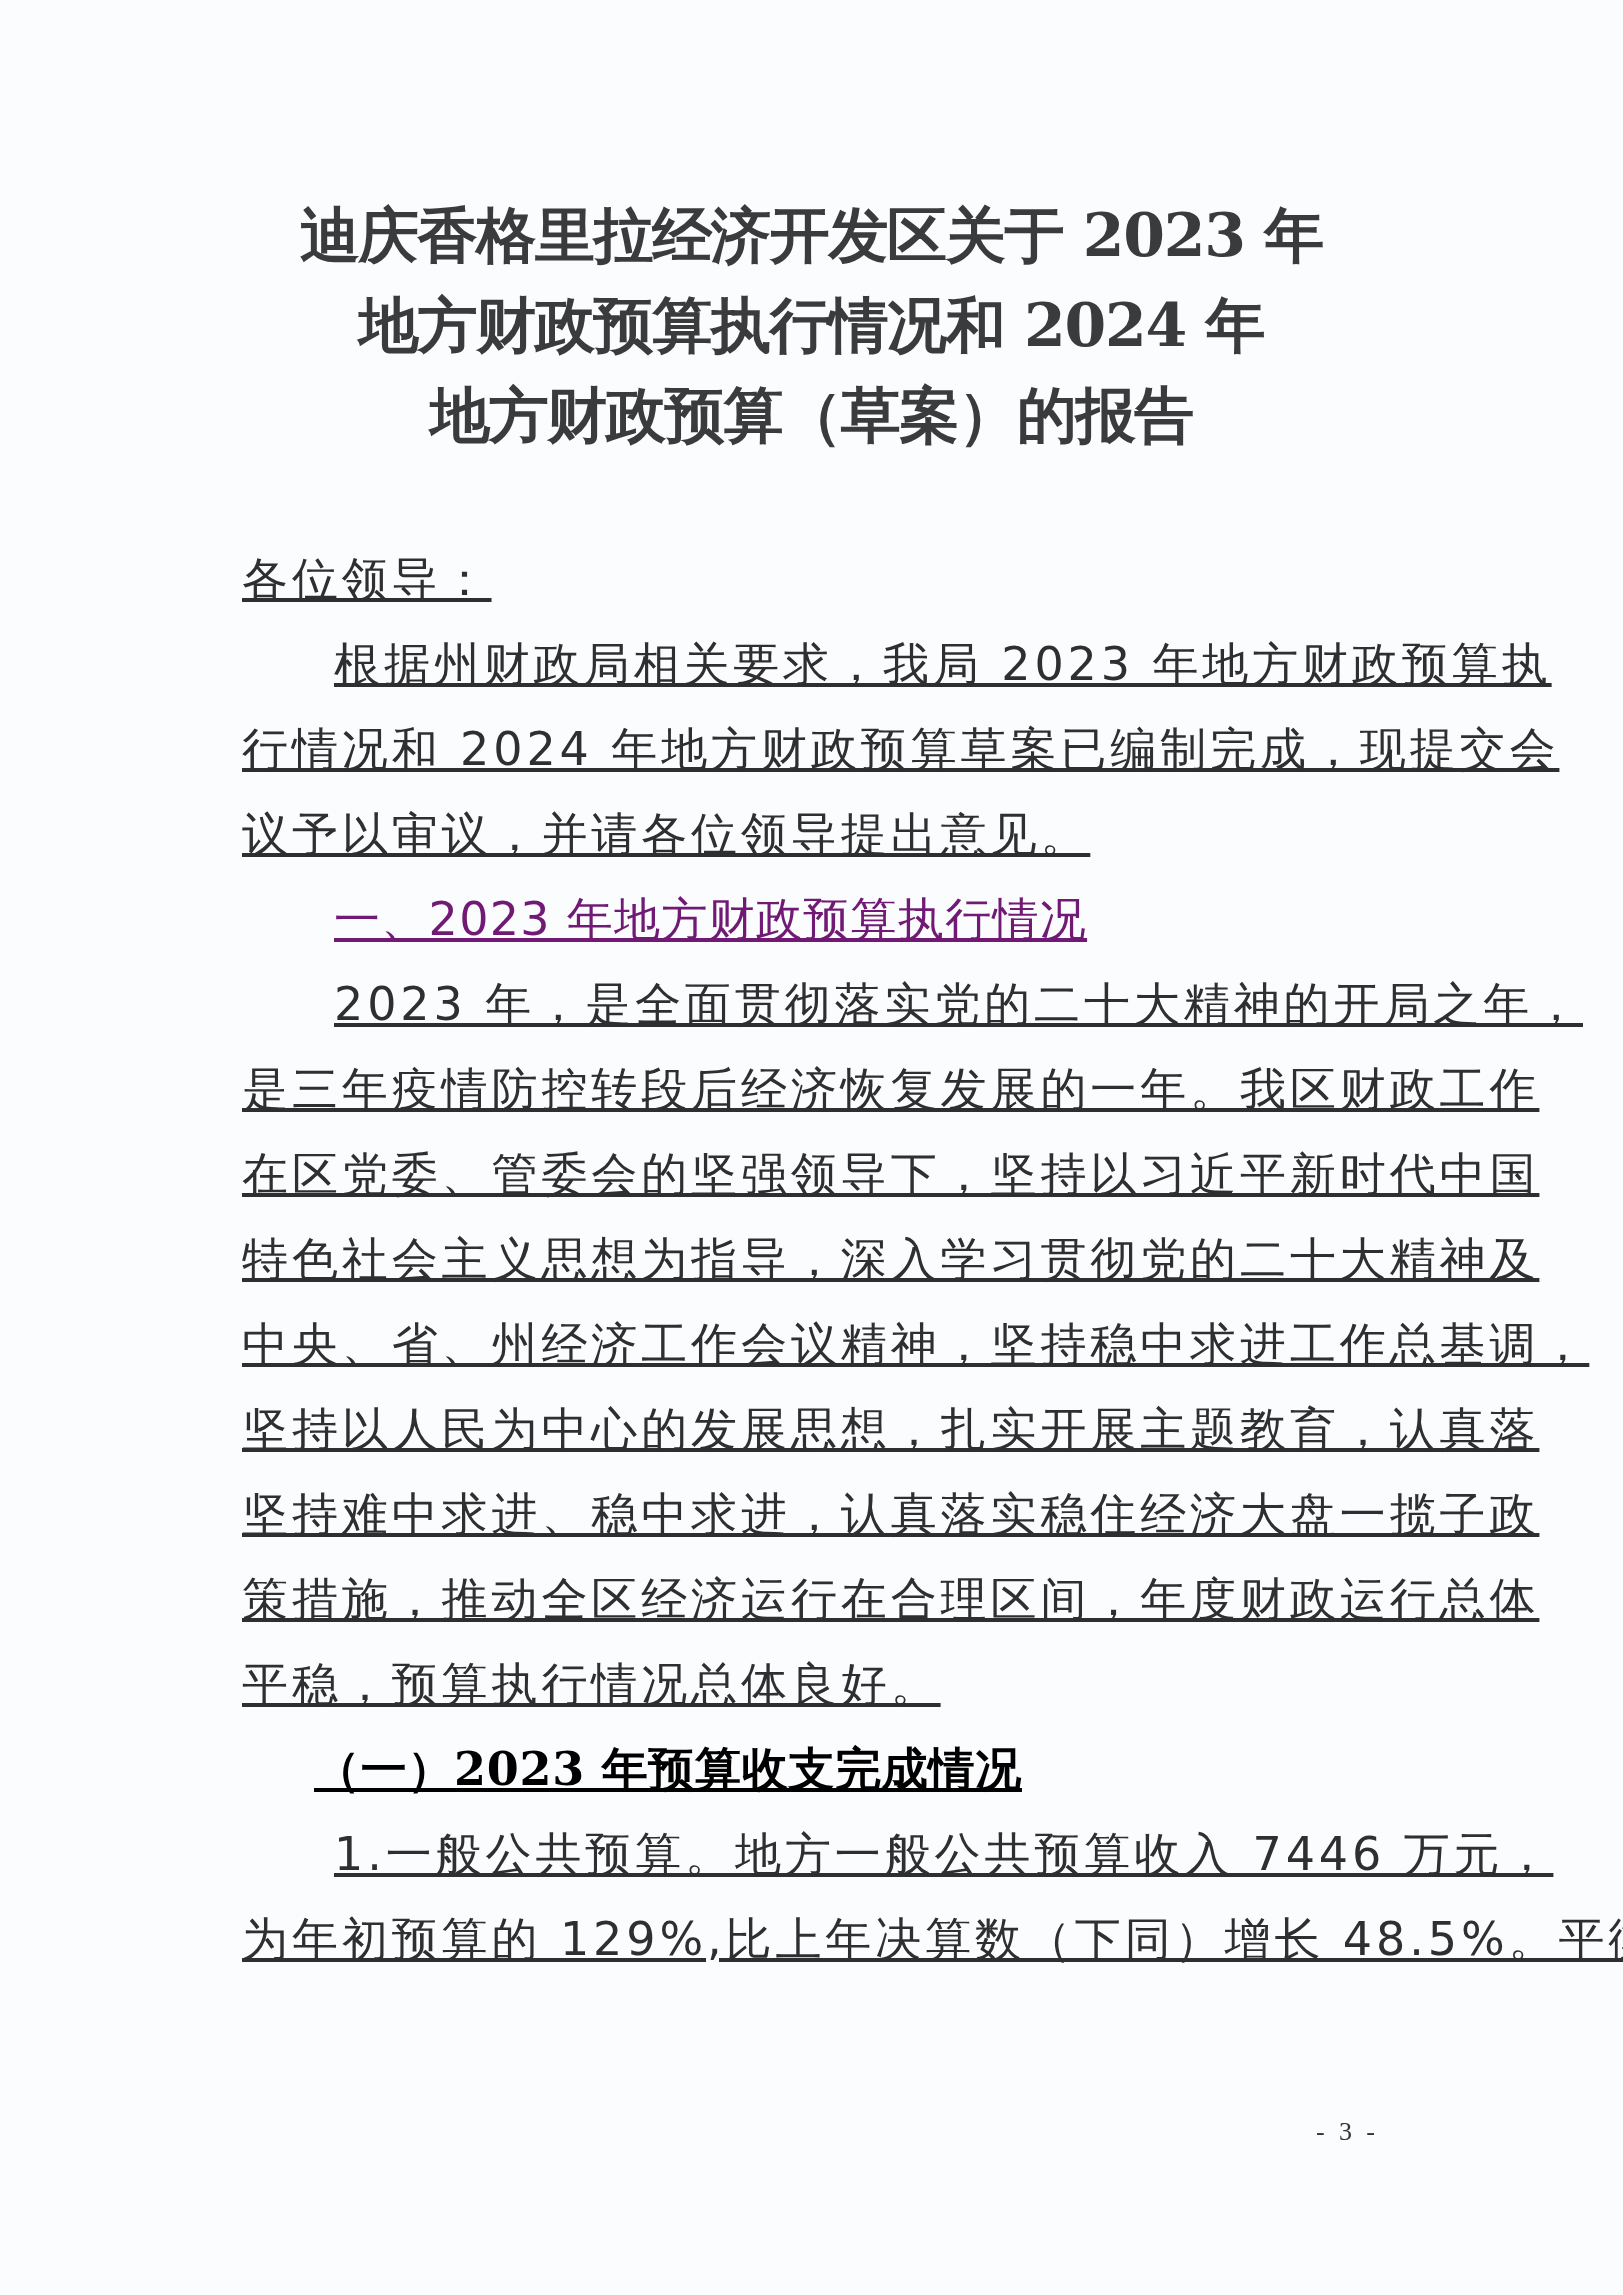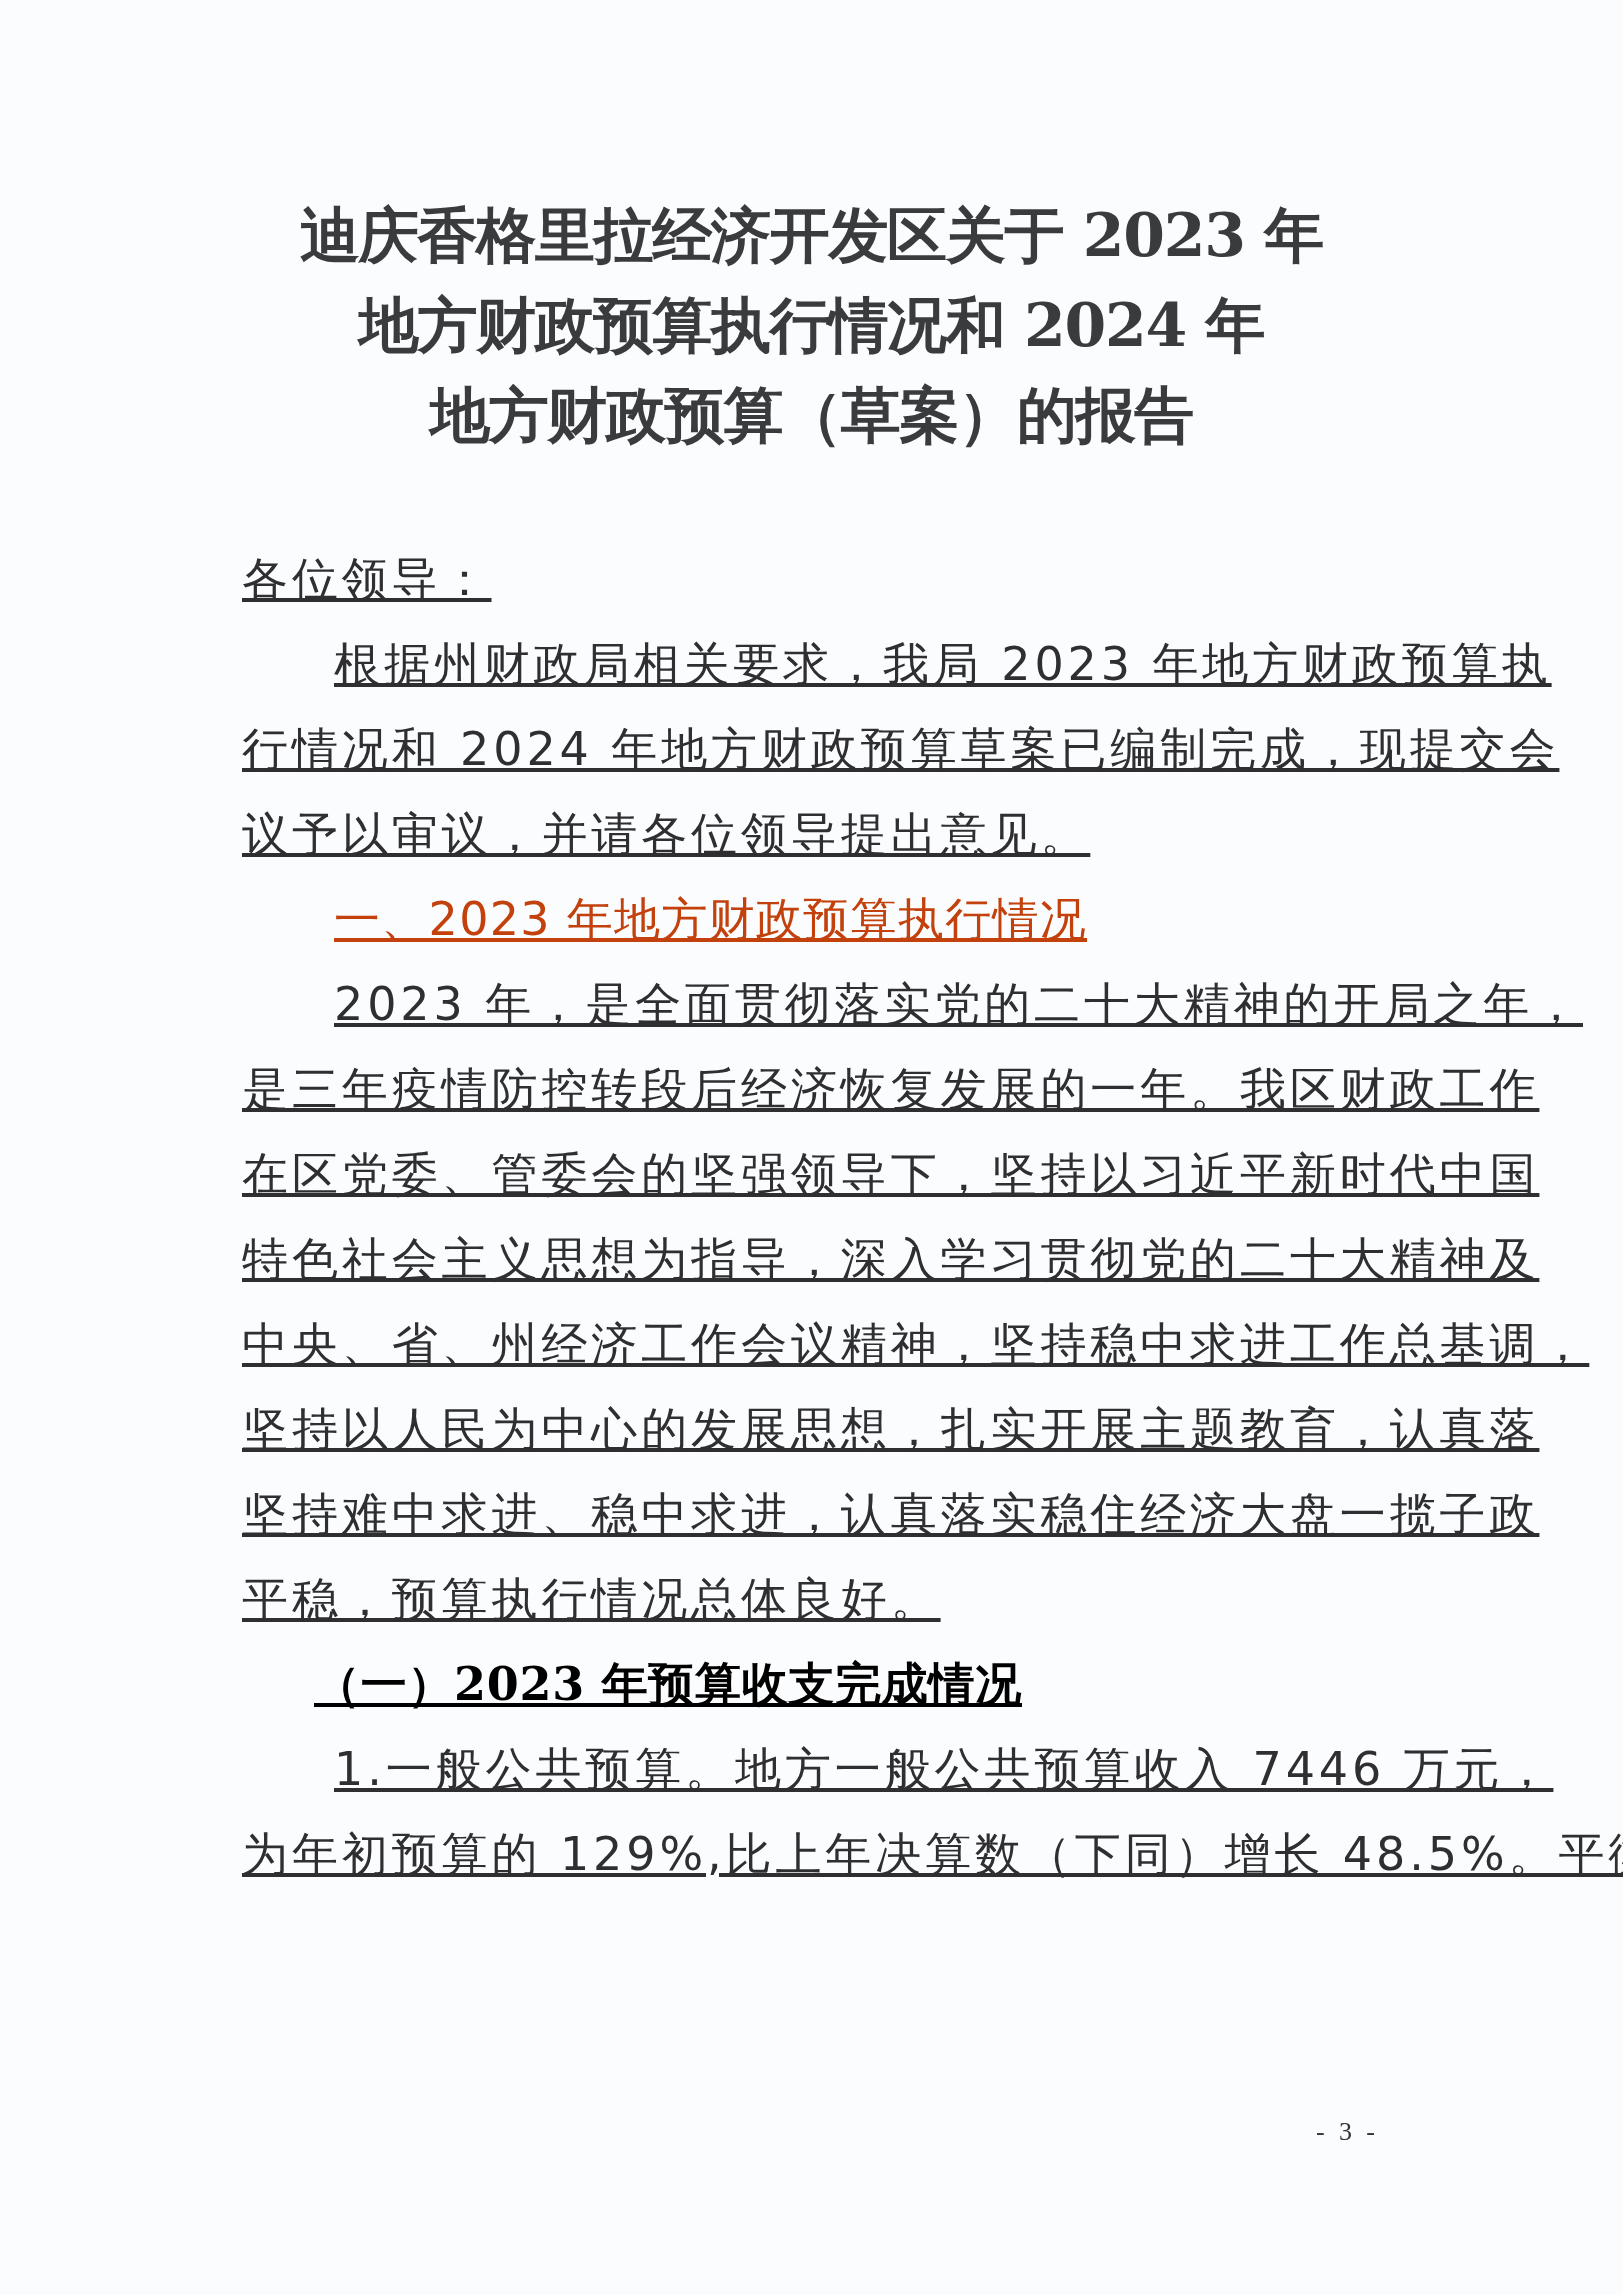--- a/index.html
+++ b/index.html
@@ -33,21 +33,21 @@
     width: 1124px;
     top: 537px;
     font-family: "DejaVu Sans", "Liberation Sans", sans-serif;
     font-size: 46px;
     line-height: 85px;
     color: #2f2f31;
     letter-spacing: 3.9px;
   }
   .indent { text-indent: 92px; }
   .line { display: block; white-space: nowrap; height: 85px; text-decoration: underline; }
-  .h1 { font-family: "DejaVu Sans", "Liberation Sans", sans-serif; font-weight: normal; letter-spacing: 1.3px; color: #c2410c; }
+  .h1 { font-family: "DejaVu Sans", "Liberation Sans", sans-serif; font-weight: normal; letter-spacing: 1.3px; color: #701a75; }
   .h2 { font-family: "DejaVu Serif", "Liberation Serif", serif; font-weight: bold; letter-spacing: 0.7px; color: #000000; text-indent: 72px; }
   .pagenum {
     position: absolute;
     left: 1316px; top: 2117px;
     font-family: "Liberation Serif", "DejaVu Serif", serif;
     font-size: 26px;
     color: #333;
     letter-spacing: 3.9px;
   }
 </style>
@@ -74,20 +74,21 @@
     <span class="line h1 indent">一、2023 年地方财政预算执行情况</span>
 
     <div>
       <span class="line indent">2023 年，是全面贯彻落实党的二十大精神的开局之年，</span>
       <span class="line">是三年疫情防控转段后经济恢复发展的一年。我区财政工作</span>
       <span class="line">在区党委、管委会的坚强领导下，坚持以习近平新时代中国</span>
       <span class="line">特色社会主义思想为指导，深入学习贯彻党的二十大精神及</span>
       <span class="line">中央、省、州经济工作会议精神，坚持稳中求进工作总基调，</span>
       <span class="line">坚持以人民为中心的发展思想，扎实开展主题教育，认真落</span>
       <span class="line">坚持难中求进、稳中求进，认真落实稳住经济大盘一揽子政</span>
+      <span class="line">策措施，推动全区经济运行在合理区间，年度财政运行总体</span>
       <span class="line">平稳，预算执行情况总体良好。</span>
     </div>
 
     <span class="line h2">（一）2023 年预算收支完成情况</span>
 
     <div>
       <span class="line indent">1.一般公共预算。地方一般公共预算收入 7446 万元，</span>
       <span class="line">为年初预算的 129%,比上年决算数（下同）增长 48.5%。平衡</span>
     </div>
   </div>

